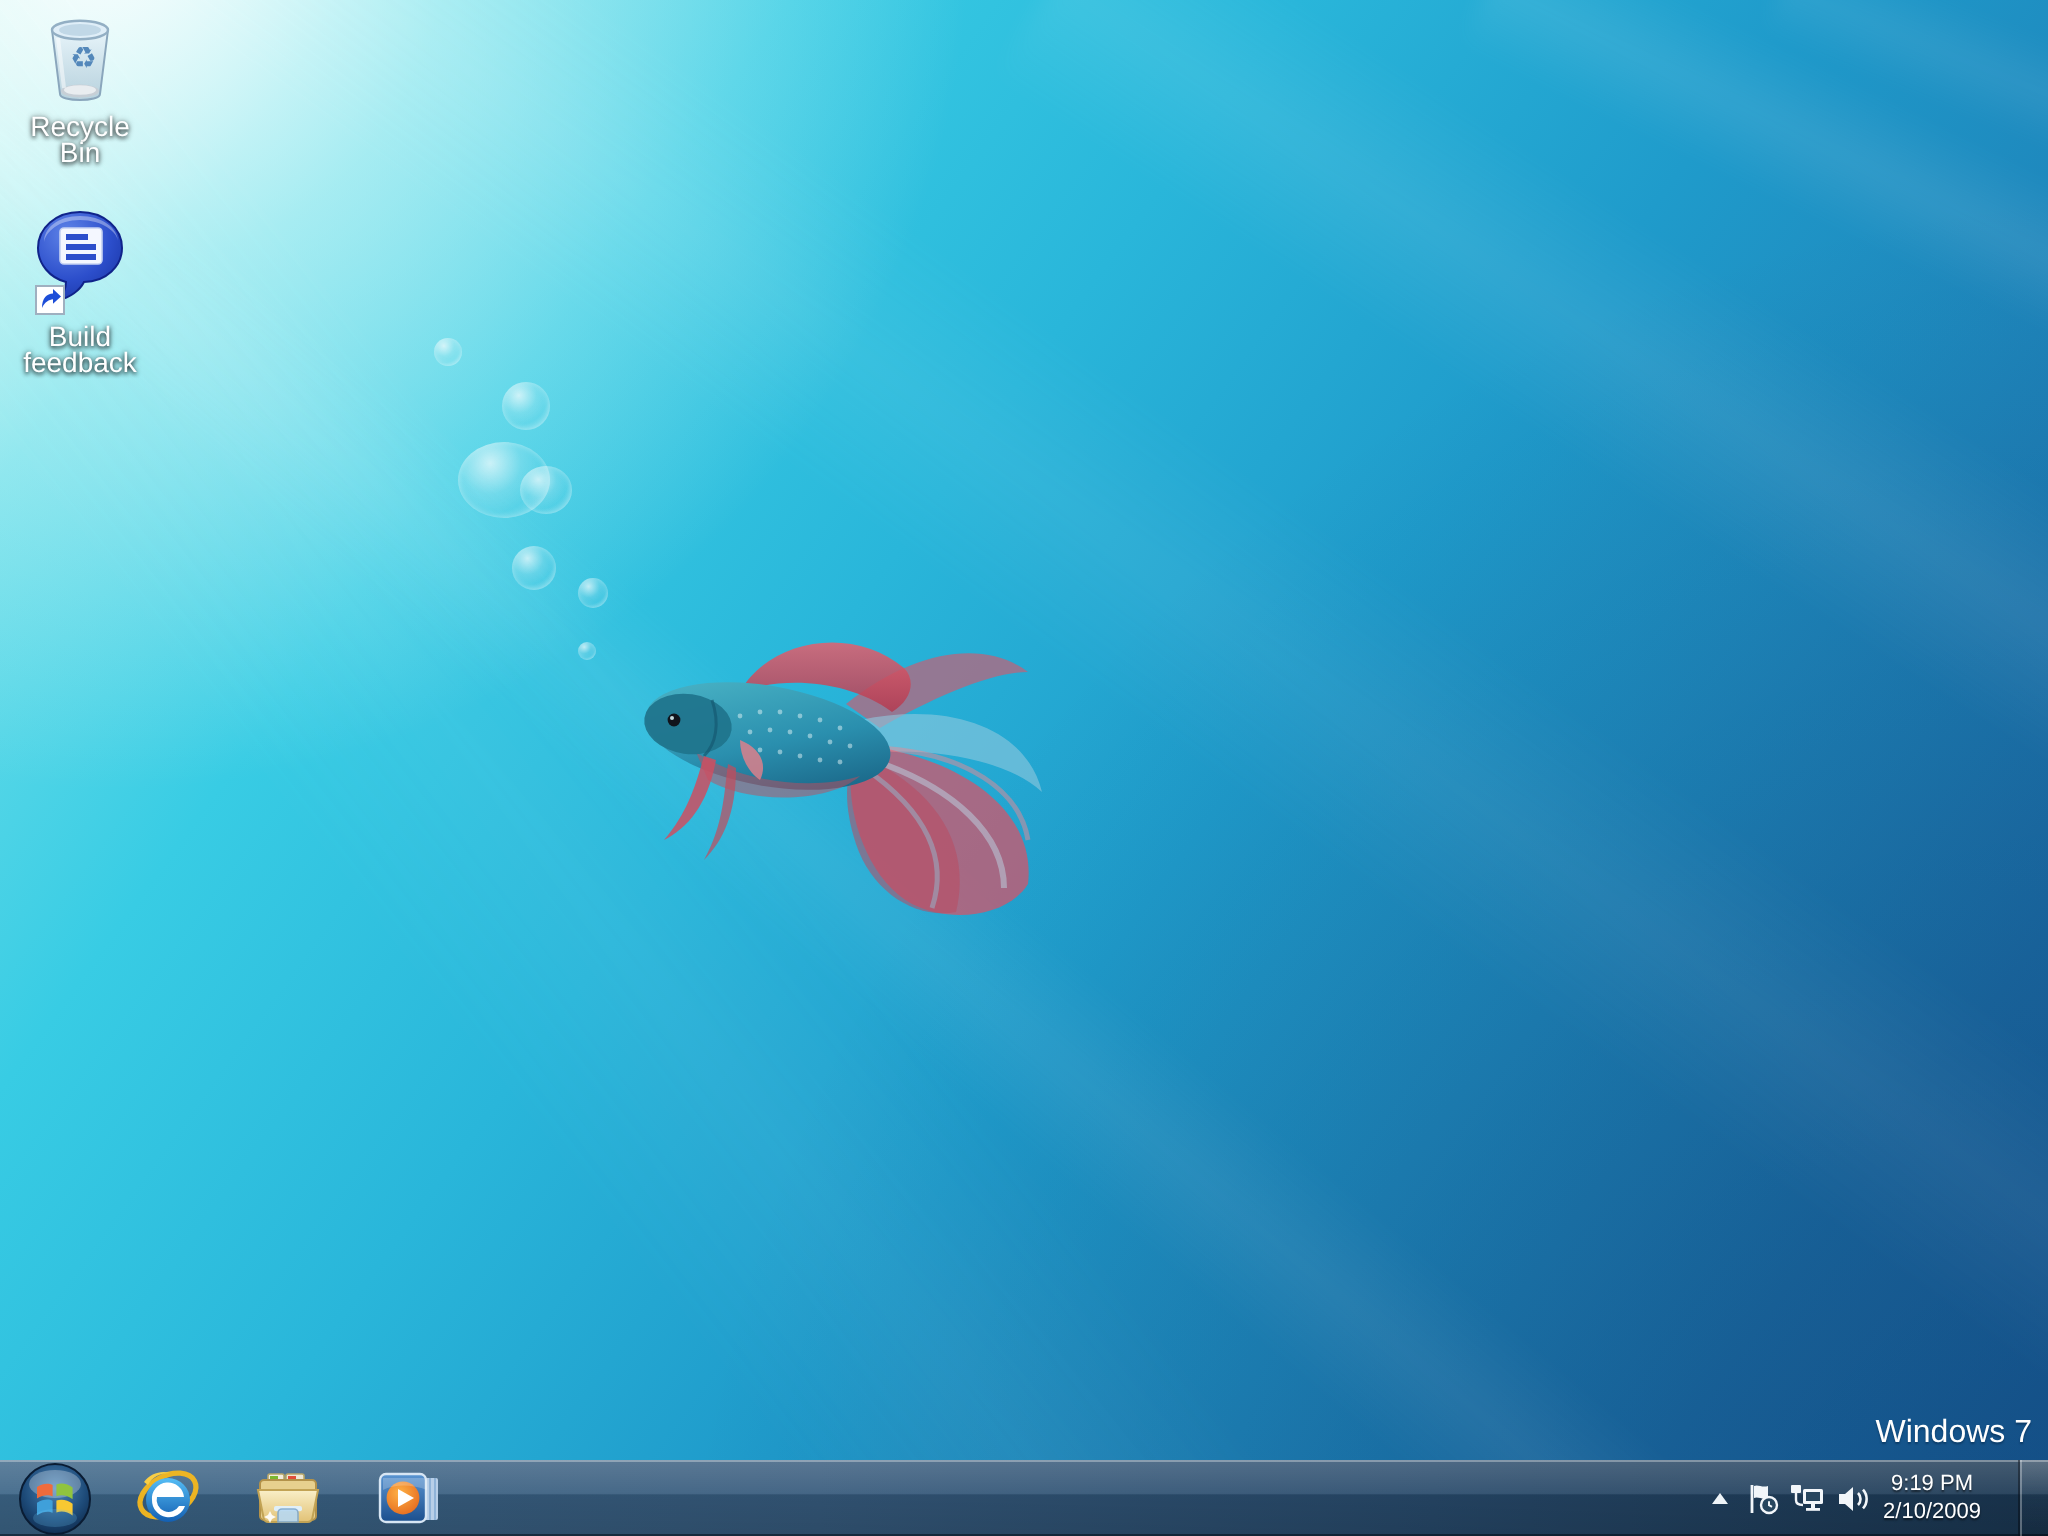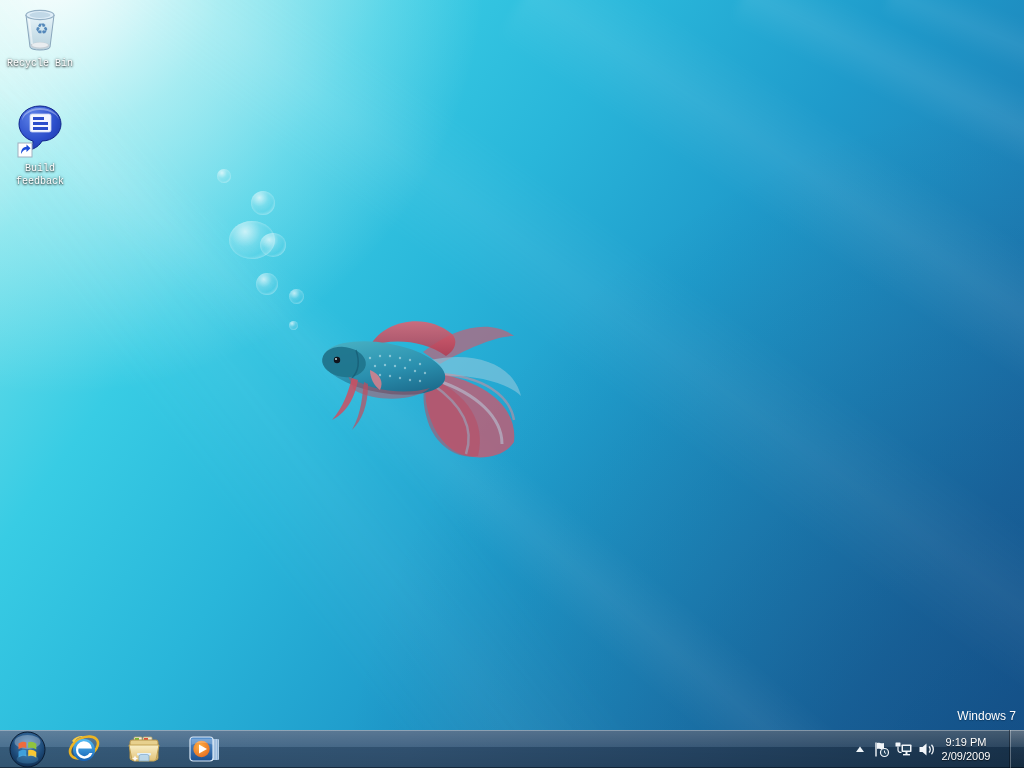--- a/index.html
+++ b/index.html
@@ -47,36 +47,35 @@
   .desktop-icon {
     position: absolute;
     width: 78px;
     display: flex;
     flex-direction: column;
     align-items: center;
     gap: 3px;
     cursor: default;
   }
   .desktop-icon .icon-label {
-    font-size: 10px;
+    font-size: 14px;
     line-height: 13px;
     color: #fff;
     text-align: center;
     max-width: 66px;
     text-shadow: 0 1px 2px rgba(0,0,0,0.8), 0 0 3px rgba(0,0,0,0.45);
-    font-family: Liberation Mono, monospace;
   }
 
   
   .watermark {
     position: absolute;
     right: 8px;
     bottom: 43px;
     color: #fff;
-    font-size: 12px;
+    font-size: 16px;
     line-height: 17px;
     text-shadow: 0 1px 1px rgba(0,30,60,0.45);
   }
 
   
   .taskbar {
     position: absolute;
     left: 0; bottom: 0;
     width: 1024px; height: 38px;
     display: flex;
@@ -372,20 +371,20 @@
       <div class="tray-icon-btn tray-vol">
         <svg width="18" height="15" viewBox="0 0 18 15">
           <path d="M1.5,5 L4.5,5 L8.5,1.5 L8.5,13.5 L4.5,10 L1.5,10 Z" fill="#f2f6fa"></path>
           <path d="M11,4.5 a4.2,4.2 0 0 1 0,6" stroke="#f2f6fa" stroke-width="1.3" fill="none"></path>
           <path d="M13.5,2.8 a7,7 0 0 1 0,9.4" stroke="#f2f6fa" stroke-width="1.3" fill="none"></path>
         </svg>
       </div>
 
       <div class="tray-clock">
         <div>9:19 PM</div>
-        <div>2/09/2009</div>
+        <div>2/10/2009</div>
       </div>
 
       <div class="show-desktop"></div>
     </div>
   </div>
 
 </div>
 
 </body></html>

